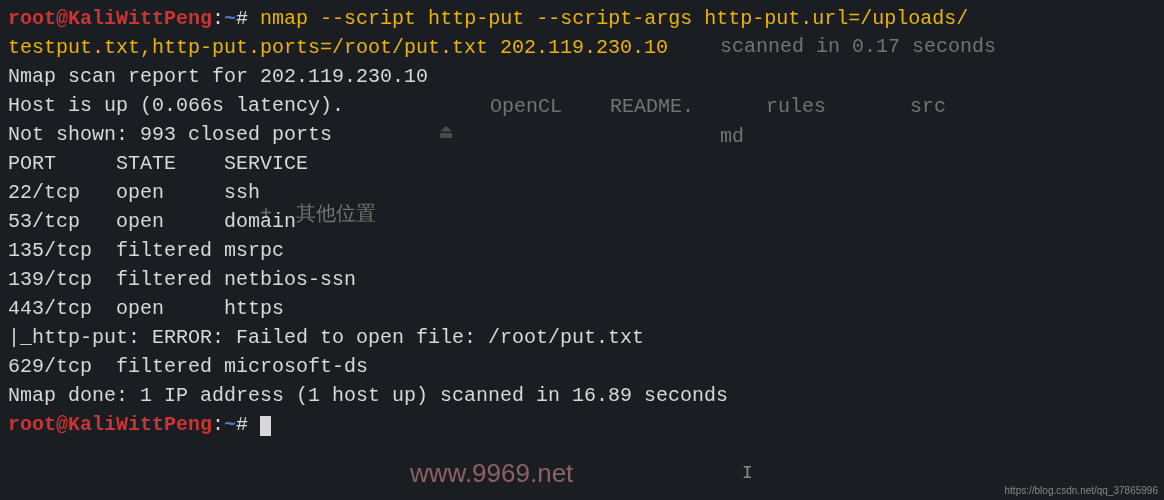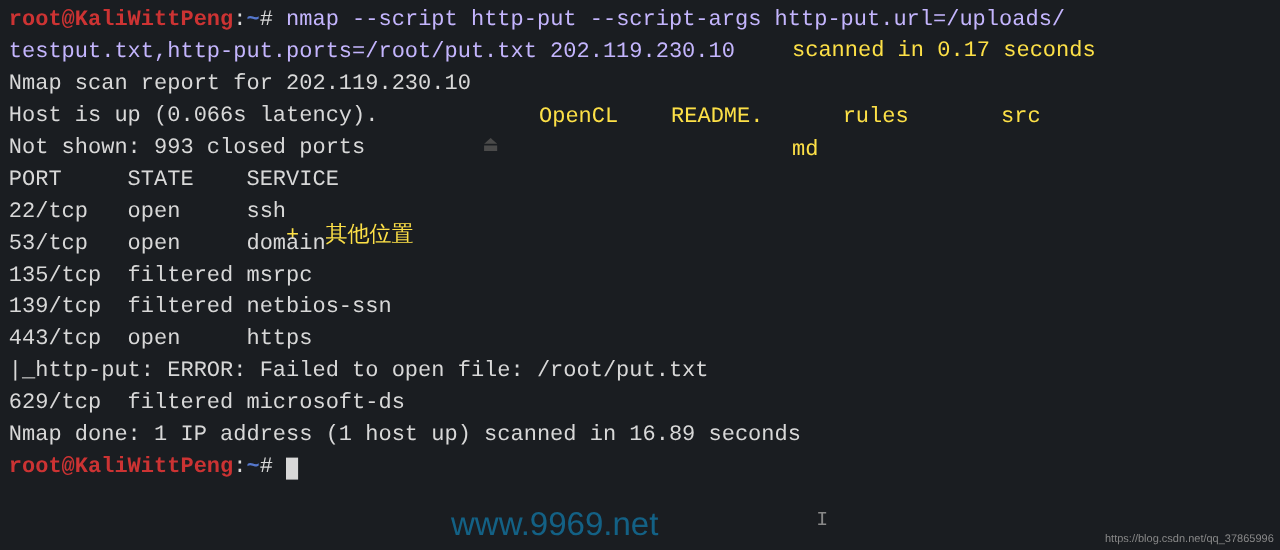--- a/index.html
+++ b/index.html
@@ -34,40 +34,40 @@
       color: #d8d8d8;
     }
     .prompt-path {
       color: #5577cc;
       font-weight: bold;
     }
     .prompt-hash {
       color: #d8d8d8;
     }
     .cmd {
-      color: #c4b5fd;
+      color: #eab308;
     }
     .bg-ghost {
       position: absolute;
-      color: #fde047;
+      color: #737373;
       z-index: 1;
       font-size: 20px;
       white-space: pre;
     }
     .ghost1 { top: 32px; left: 720px; }
     .ghost2 { top: 92px; left: 490px; }
     .ghost3 { top: 122px; left: 720px; }
     .ghost4 { top: 200px; left: 260px; }
     .ghost5 { top: 118px; left: 440px; color:#4a4a4a; }
     .watermark {
       position: absolute;
       top: 455px;
       left: 410px;
-      color: #0ea5e9;
-      font-size: 30px;
+      color: #fca5a5;
+      font-size: 26px;
       opacity: 0.5;
       z-index: 1;
       font-family: Arial, sans-serif;
     }
     .footer-url {
       position: absolute;
       bottom: 2px;
       right: 6px;
       color: #888;
       font-size: 10px;

